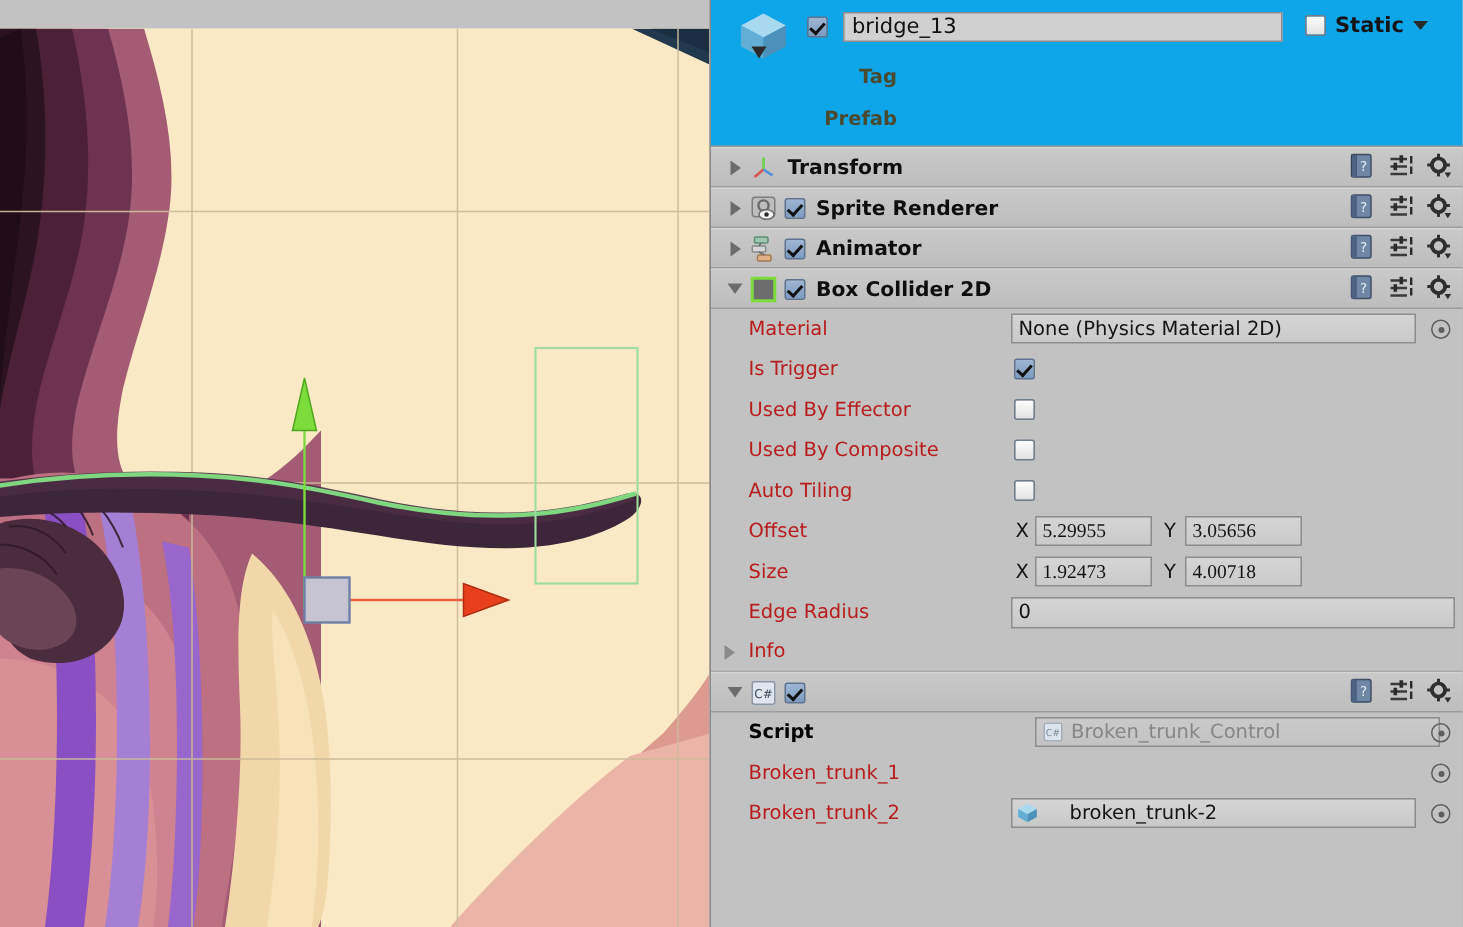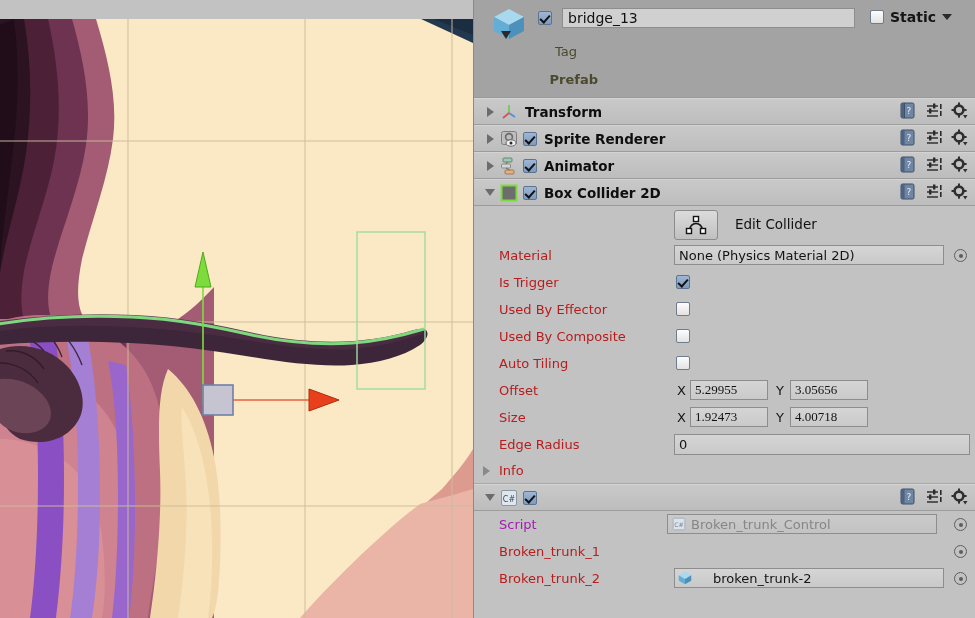--- a/index.html
+++ b/index.html
@@ -32,36 +32,36 @@
   #scene-search .txt{color:#6a6a6a;font-size:12px;}
 
   #scene-canvas{position:absolute;left:0;top:19px;width:473px;height:599px;background:#fae9c4;overflow:hidden;}
   .scene-svg{position:absolute;left:0;top:0;}
 
   
   #inspector{position:absolute;left:473px;top:0;width:502px;height:618px;background:#c2c2c2;
     border-left:1px solid #8a8a8a;overflow:hidden;}
 
   
-  #insp-header{position:relative;height:97px;background:#a3a3a3;border-bottom:1px solid #9a9a9a;}
+  #insp-header{position:relative;height:97px;background:#0ea5e9;border-bottom:1px solid #9a9a9a;}
   #cube-icon{position:absolute;left:15px;top:6px;width:40px;height:38px;}
   #name-check{position:absolute;left:64px;top:11px;}
   .ucheck{width:14px;height:14px;border:1px solid #6e7c8c;border-radius:2px;
     background:linear-gradient(to bottom,#fdfdfd,#e2e2e2);position:relative;box-sizing:border-box;}
   .ucheck.on{background:linear-gradient(to bottom,#9fb6d4,#7d9bc0);border-color:#5d7align;border-color:#5d748f;}
   .ucheck.on:after{content:"";position:absolute;left:3px;top:1px;width:4px;height:8px;
     border:solid #111;border-width:0 2px 2px 0;transform:rotate(42deg);}
   #name-field{position:absolute;left:88px;top:8px;width:293px;height:20px;
     background:#d0d0d0;border:1px solid #8d8d8d;box-sizing:border-box;
     display:flex;align-items:center;padding-left:5px;font-size:14px;color:#101010;}
   #static-wrap{position:absolute;left:396px;top:9px;display:flex;align-items:center;gap:6px;}
   #static-wrap .lbl{font-size:14px;font-weight:bold;color:#151515;}
   #static-wrap .caret{width:0;height:0;border-left:5px solid transparent;border-right:5px solid transparent;
     border-top:6px solid #2a2a2a;}
-  #tag-lbl{position:absolute;left:60px;top:44px;width:64px;text-align:center;font-size:13px;font-weight:normal;color:#4a4a2e;}
+  #tag-lbl{position:absolute;left:60px;top:44px;width:64px;text-align:right;font-size:13px;font-weight:bold;color:#4a4a2e;}
 
   #prefab-lbl{position:absolute;left:60px;top:72px;width:64px;text-align:right;font-size:13px;font-weight:bold;color:#4a4a2e;}
   .ubtn{background:linear-gradient(to bottom,#dcdcdc,#c0c0c0);border:1px solid #8b8b8b;
     box-sizing:border-box;display:flex;align-items:center;justify-content:center;font-size:12px;color:#121212;}
 
   
   .comp-head{position:relative;height:25px;background:linear-gradient(to bottom,#c9c9c9,#bdbdbd);
     border-bottom:1px solid #9c9c9c;border-top:1px solid #d4d4d4;display:flex;align-items:center;}
   .comp-head .foldout{width:16px;margin-left:8px;display:flex;align-items:center;justify-content:center;}
   .tri-r{width:0;height:0;border-top:5px solid transparent;border-bottom:5px solid transparent;border-left:7px solid #6c6c6c;}
@@ -69,21 +69,21 @@
   .comp-icon{width:18px;height:18px;margin-left:2px;flex:0 0 auto;}
   .comp-head .ucheck{margin-left:5px;flex:0 0 auto;}
   .comp-title{margin-left:7px;font-size:13.5px;font-weight:bold;color:#0e0e0e;}
   .comp-tools{position:absolute;right:8px;top:3px;display:flex;align-items:center;gap:9px;}
   .icn{width:17px;height:17px;}
 
   
   .props{background:#c2c2c2;padding:0;}
   .prow{position:relative;height:27px;display:flex;align-items:center;}
   .plabel{position:absolute;left:25px;font-size:13px;color:#b91c1c;}
-  .plabel.dim{color:#a21caf;}
+  .plabel.dim{color:#000000;font-weight:bold;}
   .ufield{background:linear-gradient(to bottom,#d5d5d5,#c9c9c9);border:1px solid #8d8d8d;
     box-sizing:border-box;display:flex;align-items:center;padding-left:4px;font-size:13px;color:#131313;}
   .ufield.dim{color:#868686;background:linear-gradient(to bottom,#cacaca,#c3c3c3);}
   .objsel{position:absolute;width:13px;height:13px;border:1.4px solid #5e5e5e;border-radius:50%;
     box-sizing:border-box;display:flex;align-items:center;justify-content:center;}
   .objsel:after{content:"";width:4px;height:4px;border-radius:50%;background:#5e5e5e;}
   .xy{position:absolute;font-size:13px;color:#151515;}
   .numf{position:absolute;background:linear-gradient(to bottom,#d5d5d5,#cacaca);border:1px solid #8d8d8d;
     box-sizing:border-box;display:flex;align-items:center;padding-left:4px;font-size:13px;color:#131313;overflow:hidden;white-space:nowrap;font-family:Liberation Serif, serif;}
   .sep{height:1px;background:#a9a9a9;}
@@ -371,31 +371,20 @@
             <rect x="0.5" y="7" width="3.4" height="2"></rect>
               <rect x="12.2" y="7" width="3.4" height="2"></rect>
           </g>
           <polygon points="12,13 16.5,13 14.2,16.5" fill="#2f2f2f"></polygon>
         </svg>
       </span>
     </div>
 
     <div class="props">
 
-      <div class="prow" style="height:36px;">
-        <div class="ubtn" style="position:absolute;left:200px;top:4px;width:44px;height:30px;border-radius:3px;">
-          <svg width="22" height="20" viewBox="0 0 22 20">
-            <path d="M4,16 C6,6 16,6 18,16" fill="none" stroke="#141414" stroke-width="1.6"></path>
-            <rect x="8.5" y="1.5" width="5" height="5" fill="#fff" stroke="#141414" stroke-width="1.4"></rect>
-            <rect x="1.5" y="13.5" width="5" height="5" fill="#fff" stroke="#141414" stroke-width="1.4"></rect>
-            <rect x="15.5" y="13.5" width="5" height="5" fill="#fff" stroke="#141414" stroke-width="1.4"></rect>
-          </svg>
-        </div>
-        <span style="position:absolute;left:261px;font-size:13.5px;color:#121212;">Edit Collider</span>
-      </div>
 
       <div class="prow">
         <span class="plabel">Material</span>
         <div class="ufield" style="position:absolute;left:200px;top:3px;width:270px;height:20px;">
           <span>None (Physics Material 2D)</span>
         </div>
         <span class="objsel" style="left:480px;top:7px;"></span>
       </div>
 
       <div class="prow">
@@ -483,21 +472,21 @@
           </g>
           <polygon points="12,13 16.5,13 14.2,16.5" fill="#2f2f2f"></polygon>
         </svg>
       </span>
     </div>
 
     <div class="props">
 
       <div class="prow">
         <span class="plabel dim">Script</span>
-        <div class="ufield dim" style="position:absolute;left:193px;top:3px;width:270px;height:20px;gap:5px;">
+        <div class="ufield dim" style="position:absolute;left:216px;top:3px;width:270px;height:20px;gap:5px;">
           <svg width="14" height="14" viewBox="0 0 18 18">
             <rect x="1.5" y="1.5" width="15" height="15" rx="1.5" fill="#dbe3ec" stroke="#9aa6b4"></rect>
             <text x="9" y="12.5" font-size="8" fill="#7b8894" text-anchor="middle" font-family="DejaVu Sans">C#</text>
           </svg>
           <span>Broken_trunk_Control</span>
         </div>
         <span class="objsel" style="left:480px;top:7px;"></span>
       </div>
 
       <div class="prow">

